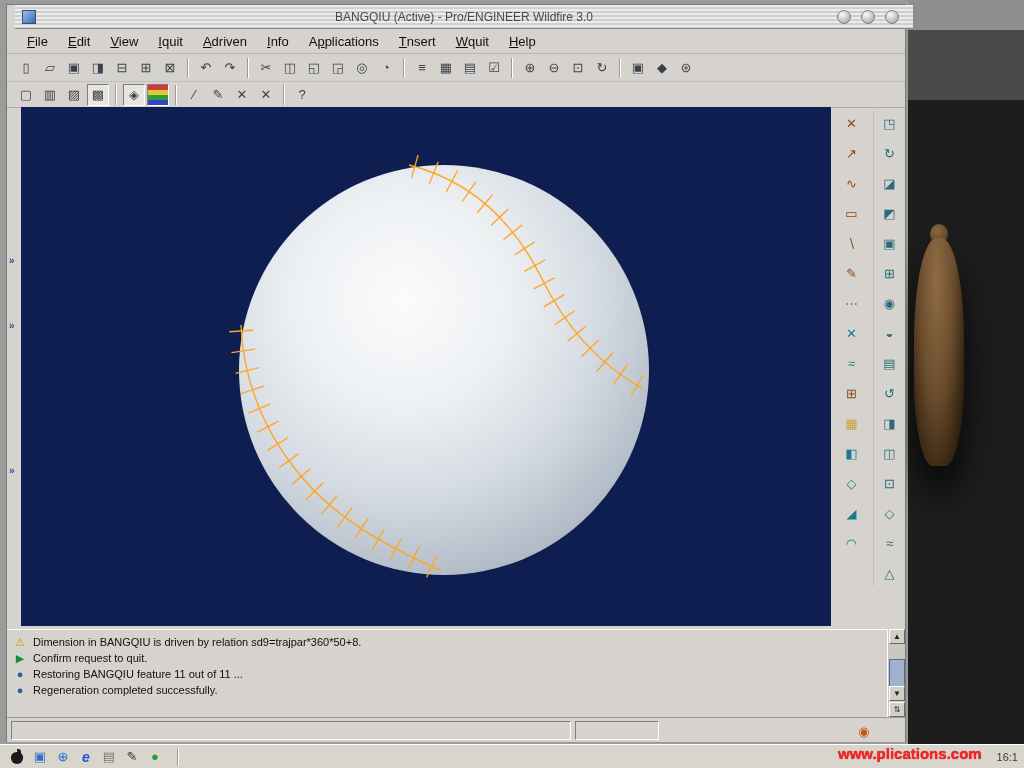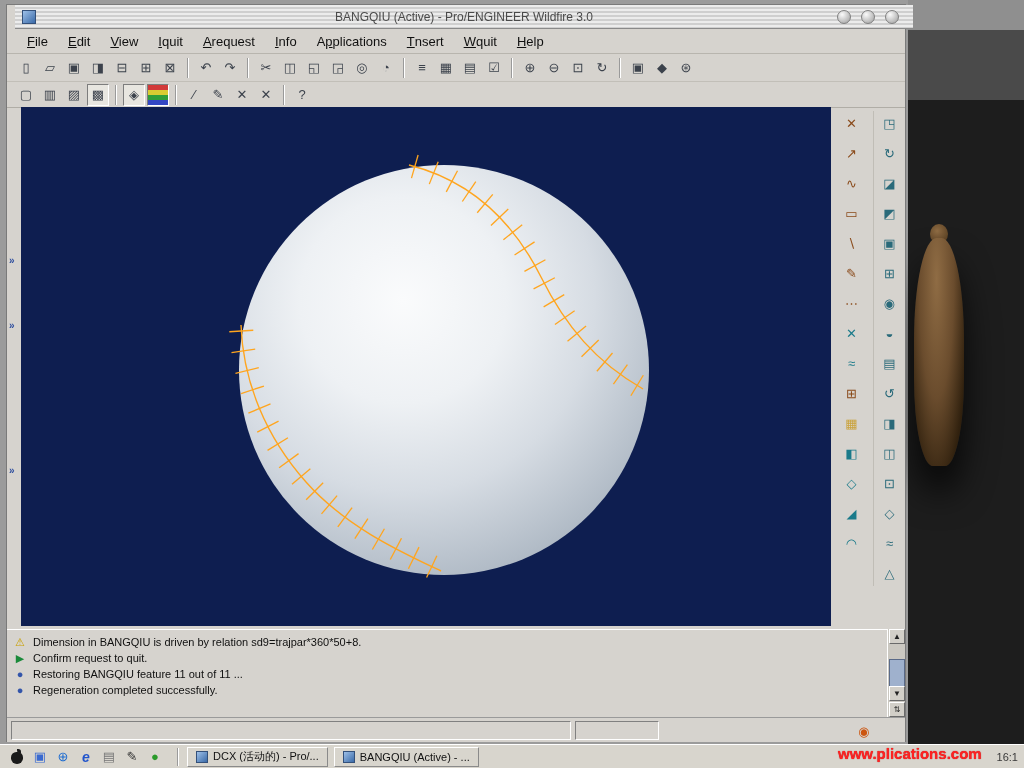--- a/index.html
+++ b/index.html
@@ -138,21 +138,21 @@
     <div id="menubar">
 
         <div class="menu-item"><span></span><u>F</u><span>ile</span></div>
 
         <div class="menu-item"><span></span><u>E</u><span>dit</span></div>
 
         <div class="menu-item"><span></span><u>V</u><span>iew</span></div>
 
         <div class="menu-item"><span></span><u>I</u><span>quit</span></div>
 
-        <div class="menu-item"><span></span><u>A</u><span>request</span></div>
+        <div class="menu-item"><span></span><u>A</u><span>driven</span></div>
 
         <div class="menu-item"><span></span><u>I</u><span>nfo</span></div>
 
         <div class="menu-item"><span>A</span><u>p</u><span>plications</span></div>
 
         <div class="menu-item"><span></span><u>T</u><span>nsert</span></div>
 
         <div class="menu-item"><span></span><u>W</u><span>quit</span></div>
 
         <div class="menu-item"><span></span><u>H</u><span>elp</span></div>
@@ -362,30 +362,18 @@
 
     <span class="dock-ico apple"></span>
         <span class="dock-ico" style="color: rgb(58, 106, 208);">▣</span>
         <span class="dock-ico" style="color: rgb(26, 106, 208);">⊕</span>
         <span class="dock-ico bold-italic" style="color: rgb(34, 85, 204);">e</span>
         <span class="dock-ico" style="color: rgb(119, 119, 119);">▤</span>
         <span class="dock-ico" style="color: rgb(51, 51, 51);">✎</span>
         <span class="dock-ico" style="color: rgb(42, 154, 42);">●</span>
       </span>
     <span class="task-sep"></span>
-    <span style="display:flex;align-items:center;">
-
-        <span class="task-btn">
-          <span class="tb-ico"></span>
-          <span>DCX (活动的) - Pro/...</span>
-        </span>
-
-        <span class="task-btn">
-          <span class="tb-ico"></span>
-          <span>BANGQIU (Active) - ...</span>
-        </span>
-      </span>
     <span id="clock">16:1</span>
   </div>
 
   <div id="watermark">www.plications.com</div>
 
 </div>
 
 </body></html>

